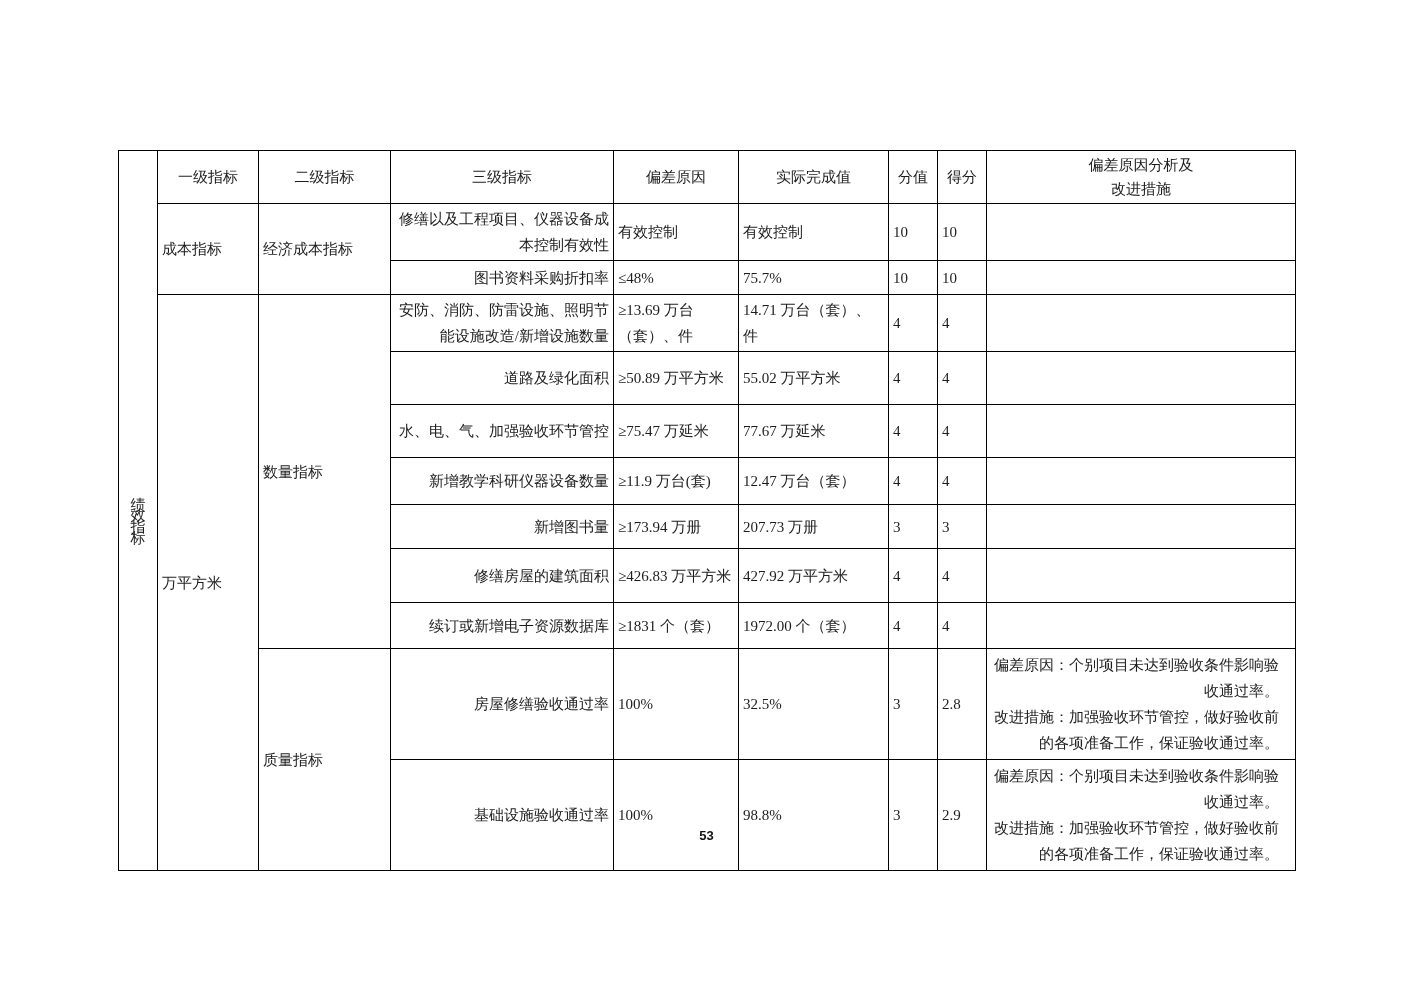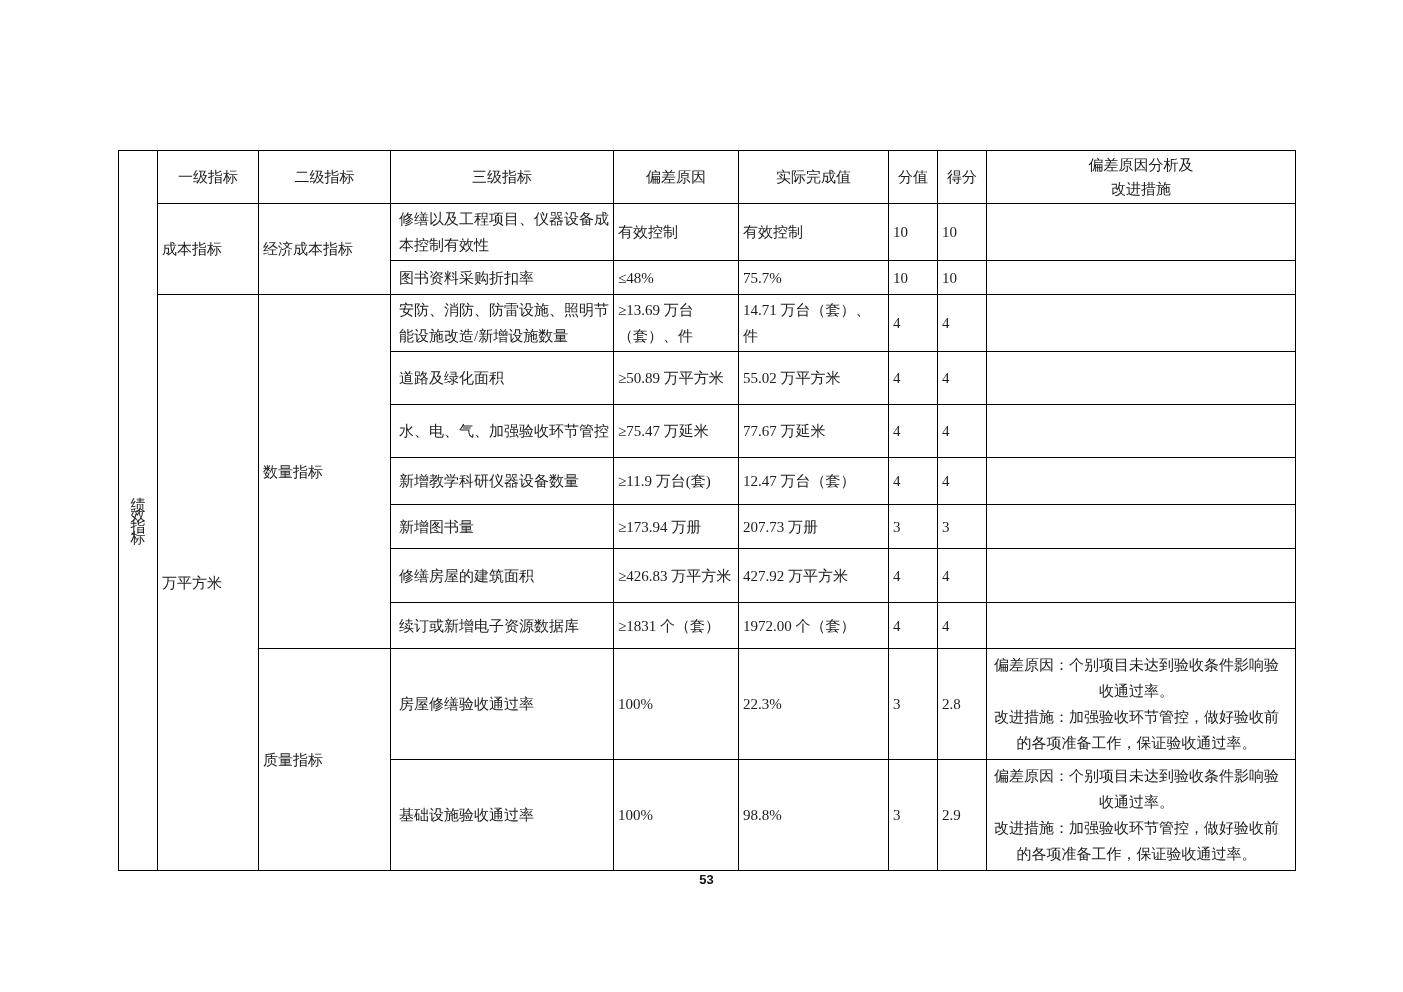--- a/index.html
+++ b/index.html
@@ -23,35 +23,35 @@
     line-height: 26px;
   }
   table.perf td, table.perf th {
     border: 1px solid #000000;
     font-weight: normal;
     vertical-align: middle;
     overflow: hidden;
     background: #ffffff;
   }
   td.c  { text-align: left; padding: 2px 4px; }
-  td.ind { text-align: left; padding: 2px 4px 2px 8px; margin-left: 32px; }
-  td.dev { text-align: center; padding: 3px 16px 3px 7px; vertical-align: middle; }
+  td.ind { text-align: right; padding: 2px 4px 2px 8px; margin-left: 32px; }
+  td.dev { text-align: right; padding: 3px 16px 3px 7px; vertical-align: middle; }
   th.h   { text-align: center; padding: 2px 4px; line-height: 24px; }
   .vlabel {
     display: inline-block;
     writing-mode: vertical-lr;
     text-orientation: upright;
     letter-spacing: 11px;
     line-height: 38px;
   }
   td.vcell { text-align: center; vertical-align: middle; }
   .pagenum {
     position: absolute;
     left: 118px;
-    top: 872px;
+    top: 828px;
     width: 1177px;
     text-align: center;
     font-family: "Liberation Sans", "DejaVu Sans", sans-serif;
     font-size: 13px;
     font-weight: 600;
     color: #111111;
   }
 </style>
 </head>
 <body>
@@ -171,21 +171,21 @@
       <td class="c">1972.00 个（套）</td>
       <td class="c">4</td>
       <td class="c">4</td>
       <td class="dev"></td>
     </tr>
 
     <tr style="height:103px">
       <td class="c" rowspan="2">质量指标</td>
       <td class="ind">房屋修缮验收通过率</td>
       <td class="c">100%</td>
-      <td class="c">22.3%</td>
+      <td class="c">32.5%</td>
       <td class="c">3</td>
       <td class="c">2.8</td>
       <td class="dev">
         <div>偏差原因：个别项目未达到验收条件影响验收通过率。</div>
         <div>改进措施：加强验收环节管控，做好验收前的各项准备工作，保证验收通过率。</div>
       </td>
     </tr>
 
     <tr style="height:107px">
       <td class="ind">基础设施验收通过率</td>

